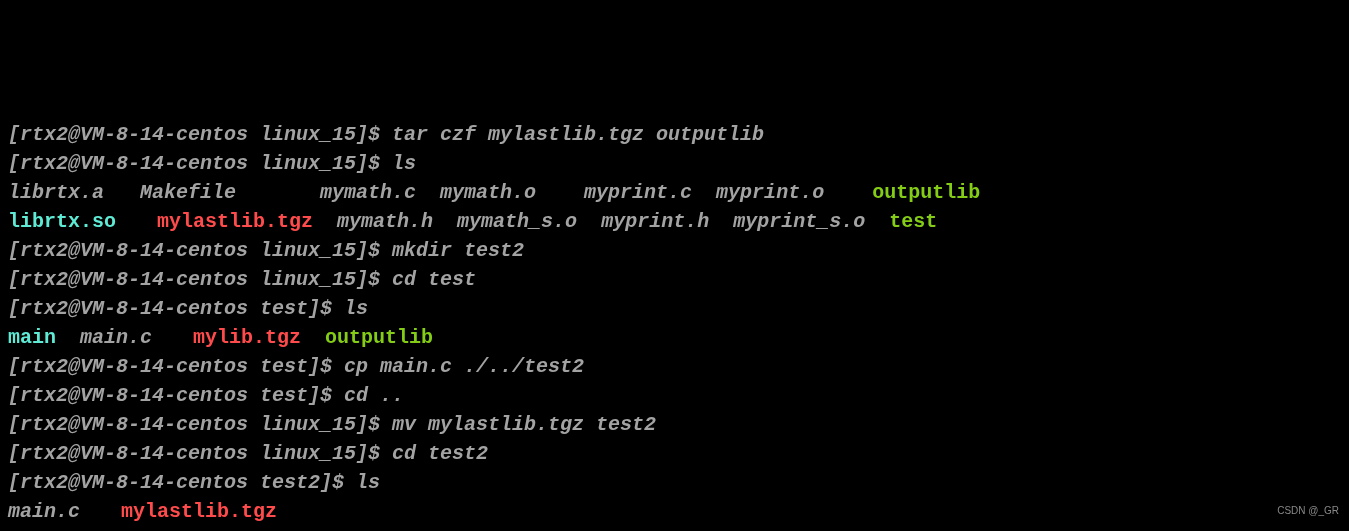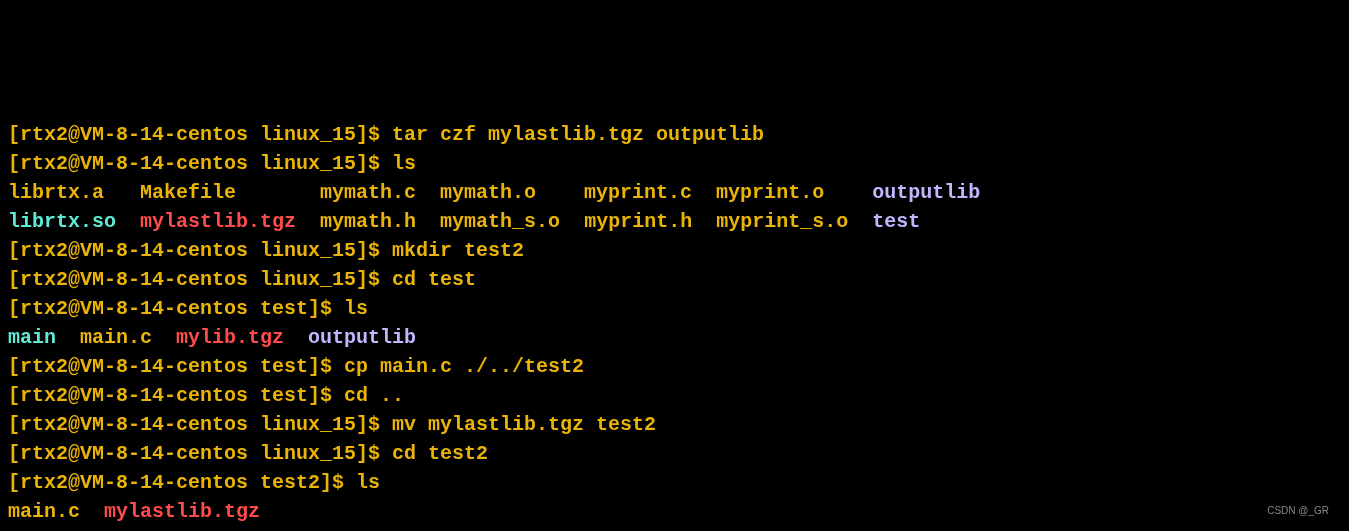--- a/index.html
+++ b/index.html
@@ -11,27 +11,27 @@
     font-size: 20px;
     font-weight: bold;
     line-height: 29px;
     white-space: pre;
     width: 1349px;
     height: 531px;
     box-sizing: border-box;
     overflow: hidden;
     position: relative;
   }
-  .w { color: #eab308; }
+  .w { color: #a3a3a3; font-style: italic; }
   .green { color: #5eead4; }
-  .red { color: #ff4b4b; }
-  .blue { color: #c4b5fd; font-weight: bold; }
+  .red { color: #ff4b4b; margin-left: 17px; }
+  .blue { color: #84cc16; font-weight: bold; }
   .watermark {
     position: absolute;
-    right: 20px;
+    right: 10px;
     bottom: 6px;
     font-size: 10px;
     font-weight: normal;
     color: #888888;
     font-family: sans-serif;
     white-space: nowrap;
   }
 </style>
 </head>
 <body>

